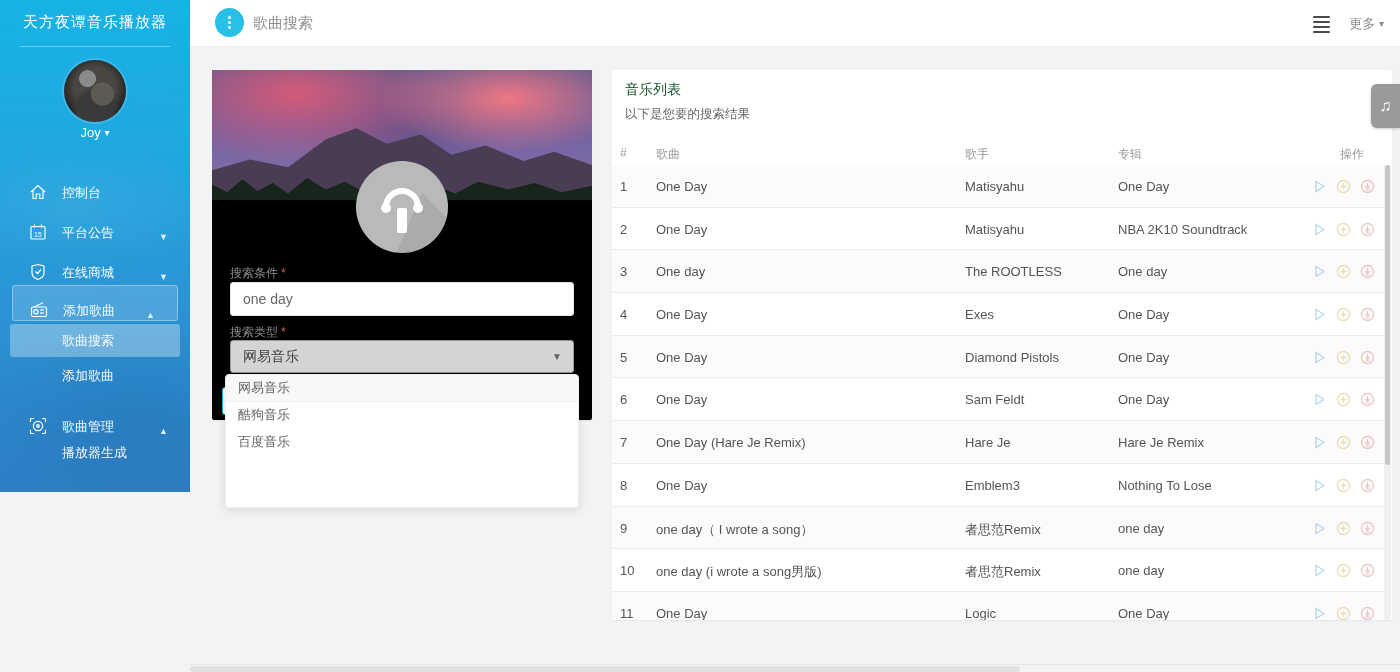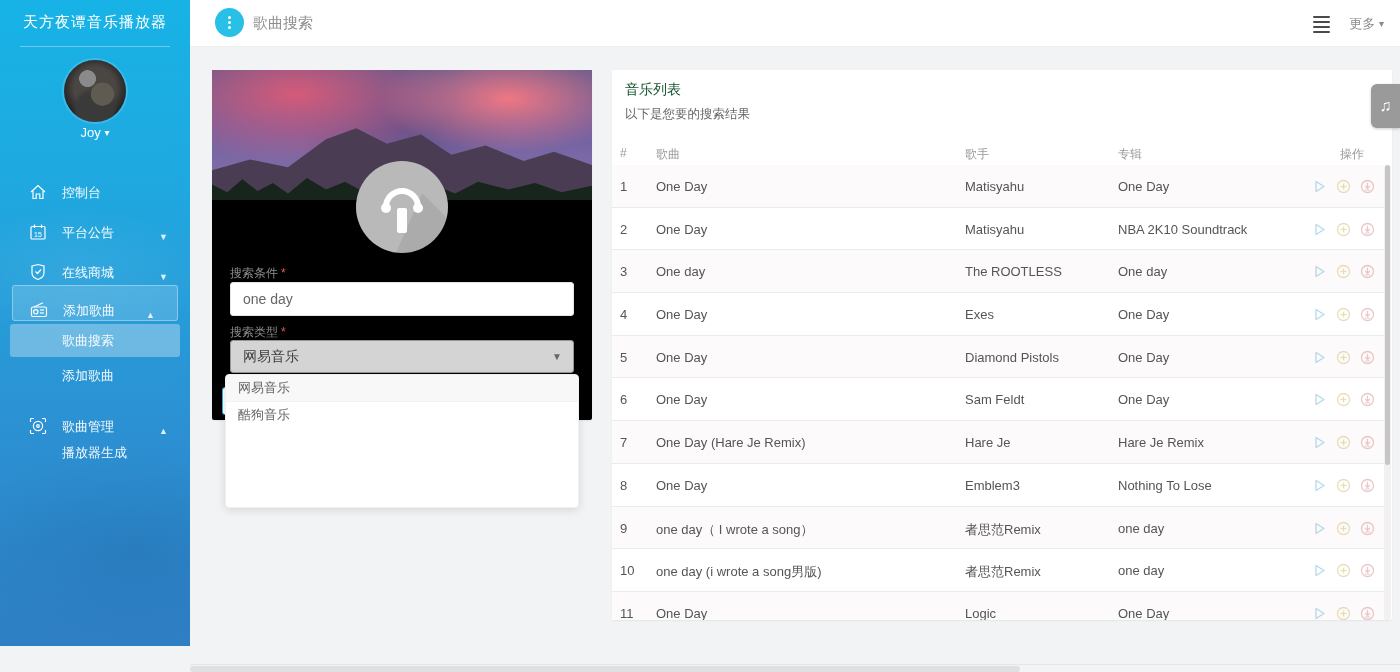--- a/index.html
+++ b/index.html
@@ -1,20 +1,20 @@
 <!DOCTYPE html>
 <html><head>
 <meta charset="utf-8">
 <style>
   * { margin:0; padding:0; box-sizing:border-box; }
   html,body { width:1400px; height:672px; overflow:hidden;
     font-family:"Liberation Sans","DejaVu Sans",sans-serif; background:#f2f3f5; }
 
   
-  .sidebar { position:absolute; left:0; top:0; width:190px; height:646px;
+  .sidebar { position:absolute; left:0; top:0; width:190px; height:492px;
     background:linear-gradient(178deg,#17b3e6 0%,#1fa9e0 28%,#2b93d4 62%,#2e7ec3 100%);
     z-index:30; }
   .sidebar::after { content:""; position:absolute; inset:0;
     background:
       radial-gradient(ellipse 220px 90px at 40% 42%, rgba(255,255,255,.07), transparent 70%),
       radial-gradient(ellipse 260px 140px at 70% 85%, rgba(0,40,90,.10), transparent 70%);
     pointer-events:none; }
   .side-title { position:absolute; top:13px; left:0; width:100%; text-align:center;
     color:#fff; font-size:15px; letter-spacing:1px; z-index:2; }
   .side-divider { position:absolute; top:46px; left:20px; width:150px; height:1px;
@@ -246,20 +246,21 @@
     <span>网易音乐</span>
     <span class="sel-caret">▼</span>
   </div>
 </div>
 
 <button class="hidden-search-btn">搜索</button>
 
 <div class="dropdown">
   <div class="dd-option selected">网易音乐</div>
   <div class="dd-option">酷狗音乐</div>
+  <div class="dd-option">百度音乐</div>
 </div>
 
 <div class="results-card">
   <div class="rc-title">音乐列表</div>
   <div class="rc-subtitle">以下是您要的搜索结果</div>
   <div class="thead">
     <span class="th-num">#</span>
     <span class="th-song">歌曲</span>
     <span class="th-artist">歌手</span>
     <span class="th-album">专辑</span>

